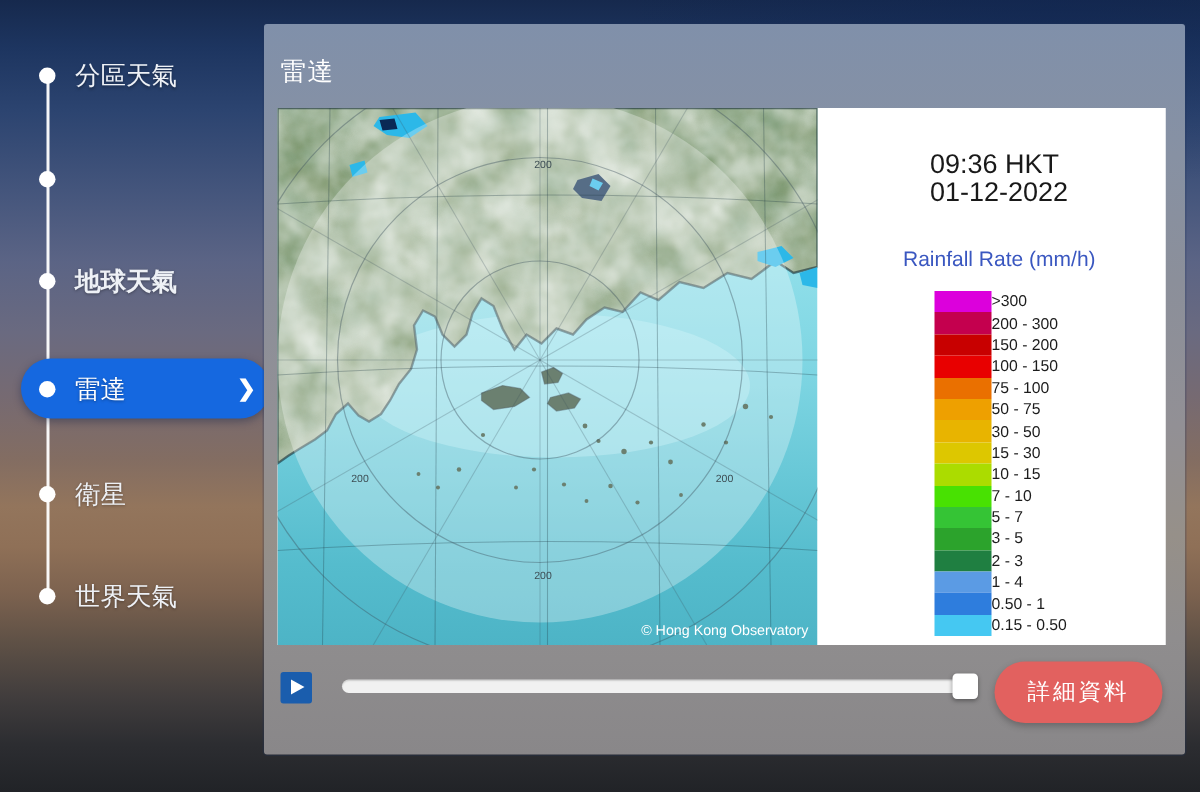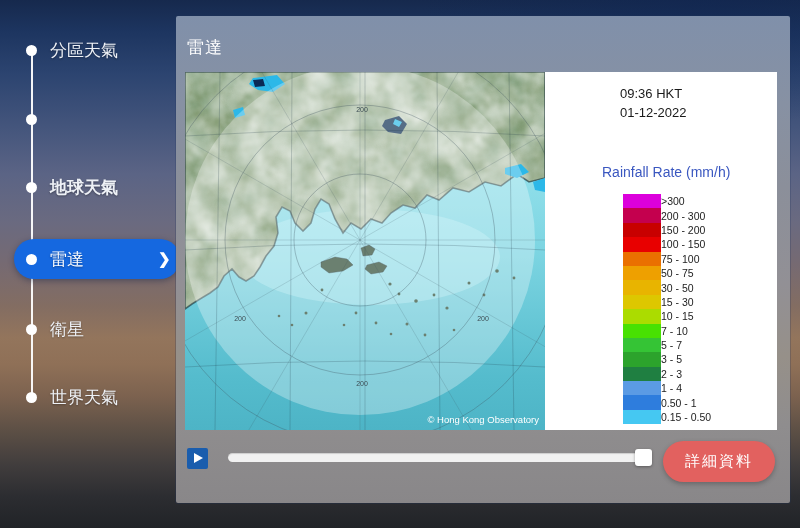--- a/index.html
+++ b/index.html
@@ -26,21 +26,21 @@
   
   .panel{position:absolute;left:176px;top:16px;width:614px;height:487px;border-radius:2px;
     background:linear-gradient(180deg,#8090aa 0%,#8791a3 18%,#8b8f9a 35%,#929095 55%,#969089 70%,#8f8d8e 84%,#898789 100%);
     box-shadow:0 0 0 1px rgba(30,50,90,.25);}
   .panel-title{position:absolute;left:11px;top:20px;font-size:17px;color:#fff;letter-spacing:1px;}
   
   .figure{position:absolute;left:9px;top:56px;width:592px;height:358px;background:#fff;display:flex;}
   .mapwrap{width:393px;height:358px;position:relative;flex:none;text-align:center;}
   .mapwrap svg{display:block;}
   .legendpane{position:relative;flex:1;background:#fff;}
-  .stamp{position:absolute;left:42px;top:12px;font-size:13px;line-height:19px;color:#191919;}
+  .stamp{position:absolute;left:42px;top:28px;font-size:18px;line-height:19px;color:#191919;}
   .ltitle{position:absolute;left:24px;font-size:14px;color:#3a57c0;white-space:nowrap;}
   .ltitle.zh{top:72px;}
   .ltitle.en{top:92px;}
   .legend-rows{position:absolute;left:45px;top:122px;}
   .lrow{display:flex;align-items:center;height:14.4px;}
   .lswatch{width:38px;height:14.4px;flex:none;}
   .lrange{width:74px;text-align:left;font-size:10.5px;color:#1c1c1c;white-space:nowrap;}
   
   .play-btn{position:absolute;left:11px;top:432px;width:21px;height:21px;background:#1a5dad;border-radius:2px;cursor:pointer;}
   .play-tri{position:absolute;left:7px;top:5px;width:0;height:0;border-left:9px solid #fff;border-top:5.5px solid transparent;border-bottom:5.5px solid transparent;}

